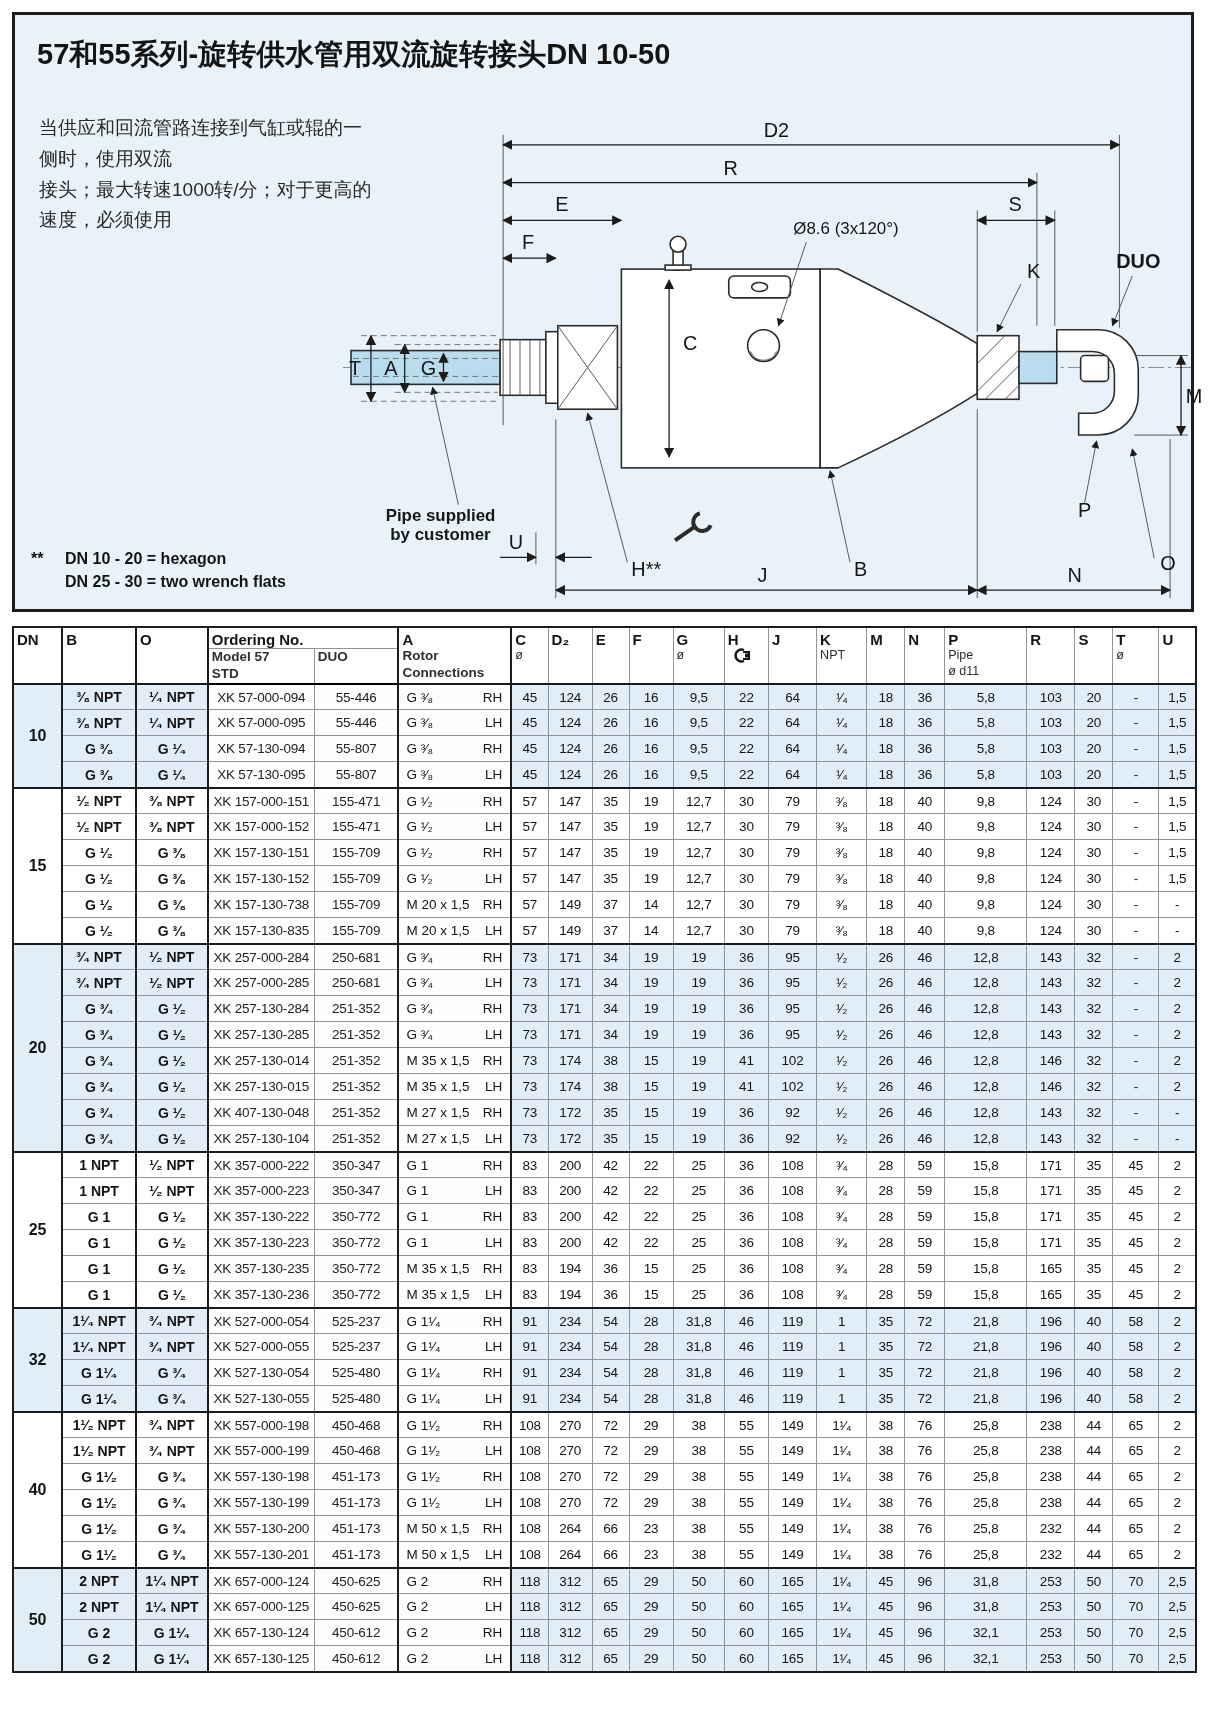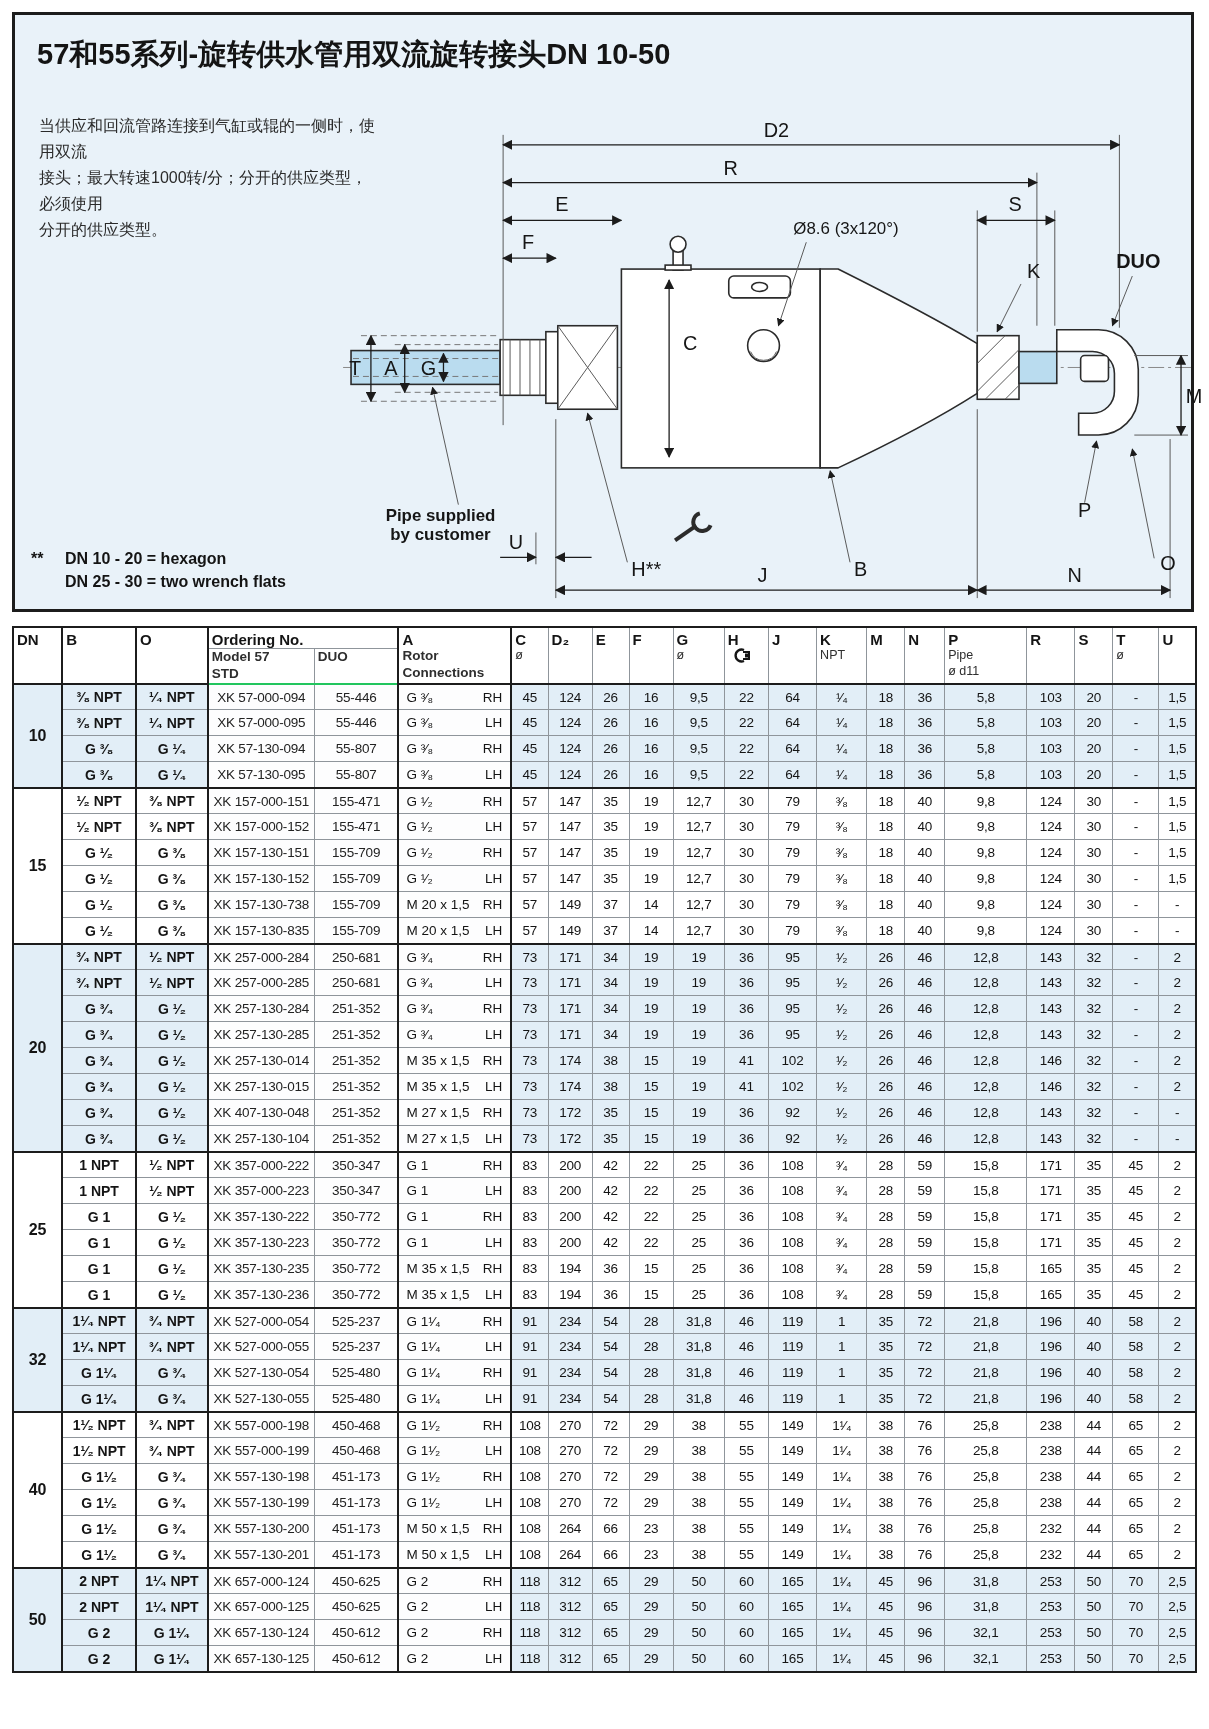--- a/index.html
+++ b/index.html
@@ -3,21 +3,21 @@
 <meta charset="utf-8">
 <style>
   html,body{margin:0;padding:0;background:#fff;color:#141414;
     font-family:"Liberation Sans","DejaVu Sans",sans-serif;}
   .page{width:1209px;height:1729px;position:relative;background:#fff;overflow:hidden;border-radius:16px;}
 
   
   .top-box{position:absolute;left:12px;top:12px;width:1182px;height:600px;
     background:#e9f2f9;border:3px solid #1c1c1c;box-sizing:border-box;}
   .title{position:absolute;left:22px;top:20px;font-size:29px;font-weight:bold;letter-spacing:0;}
-  .intro{position:absolute;left:24px;top:98px;width:340px;font-size:16px;line-height:1.62;color:#2a2a2a;}
+  .intro{position:absolute;left:24px;top:98px;width:340px;font-size:19px;line-height:1.62;color:#2a2a2a;}
   .footnote{position:absolute;left:16px;bottom:16px;display:flex;font-weight:bold;font-size:16px;line-height:1.45;}
   .footnote .mark{width:34px;}
   .diagram-wrap{position:absolute;left:325px;top:100px;width:862px;height:492px;}
 
   svg text{font-family:"Liberation Sans","DejaVu Sans",sans-serif;fill:#161616;font-size:20px;}
   svg .b{font-weight:bold;}
   svg .small{font-size:17px;}
   .part{fill:#ffffff;stroke:#2b2b2b;stroke-width:1.6;}
   .pipe{fill:#badcef;stroke:#2b2b2b;stroke-width:1.6;}
   .dim{stroke:#1c1c1c;stroke-width:1.3;fill:none;}
@@ -26,21 +26,21 @@
   .dash{stroke:#777;stroke-width:1;stroke-dasharray:6 4;fill:none;}
   .cline{stroke:#888;stroke-width:1;stroke-dasharray:16 4 3 4;fill:none;}
 
   
   .tbl{position:absolute;left:12px;top:626px;width:1185px;border-collapse:collapse;table-layout:fixed;
     border:2.5px solid #1c1c1c;background:#fff;}
   .tbl th,.tbl td{border-right:1px solid #8f959b;padding:0 3px;box-sizing:border-box;overflow:hidden;white-space:nowrap;}
   .tbl td{border-top:1px solid #8f959b;height:26px;font-size:14px;text-align:center;}
   .tbl td:last-child,.tbl th:last-child{border-right:none;}
   .tbl thead th{border-bottom:2px solid #1c1c1c;vertical-align:top;background:#fff;text-align:left;}
-  .tbl thead tr.sub th{border-bottom:2px solid #22c55e;}
+  .tbl thead tr.sub th{border-bottom:2px solid #000000;}
   .hl{font-size:15px;font-weight:bold;padding-top:3px;}
   .hs{font-size:12.5px;font-weight:normal;color:#2e2e2e;line-height:1.25;}
   .hs.b{font-weight:bold;font-size:13.5px;}
   th.c-ord-h{border-bottom:1px solid #8f959b !important;}
   
   .c-dn,.c-b,.c-o,.c-duo,.c-a,.c-ord-h{border-right:2px solid #1c1c1c !important;}
   
   tr.gf td{border-top:2px solid #1c1c1c;}
   
   tr.shade td{background:#e2eef7;}
@@ -55,22 +55,21 @@
 </style>
 </head>
 <body>
 
 <div class="page">
 
   <div class="top-box">
     <div class="title">57和55系列-旋转供水管用双流旋转接头DN 10-50</div>
     <div class="intro">
       <div>当供应和回流管路连接到气缸或辊的一侧时，使用双流</div>
-      <div>接头；最大转速1000转/分；分开的供应类型，必须使用</div>
-      <div>分开的供应类型。</div>
+      <div>接头；最大转速1000转/分；对于更高的速度，必须使用</div>
     </div>
 
     <div class="diagram-wrap">
       <svg viewBox="0 0 865 500" width="862" height="497">
         <defs>
           <marker id="ar" viewBox="0 0 10 10" refX="9" refY="5" markerWidth="8" markerHeight="8" orient="auto-start-reverse">
             <path d="M0,0 L10,5 L0,10 z" fill="#1c1c1c"></path>
           </marker>
         </defs>
 

